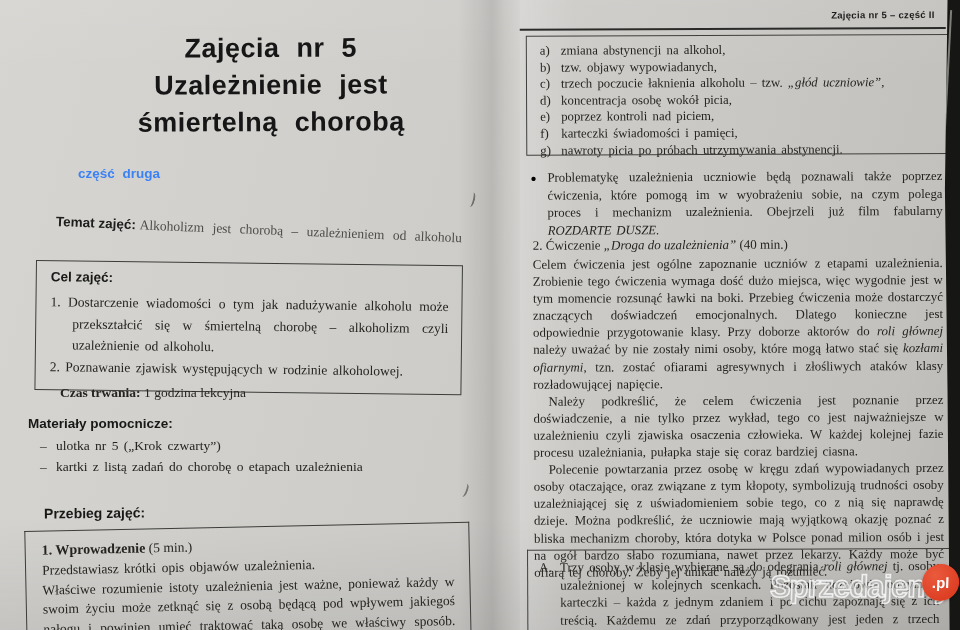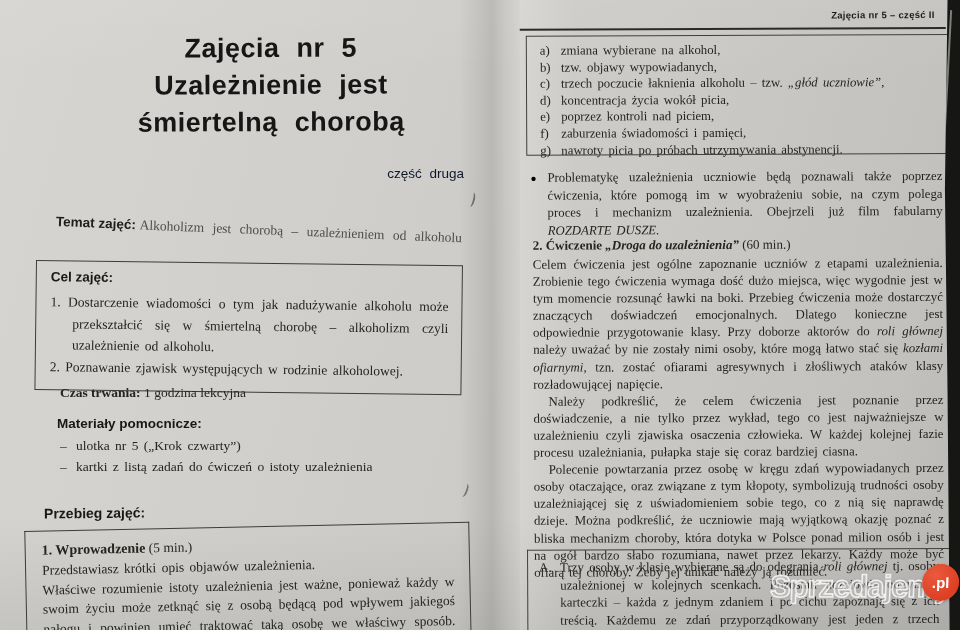--- a/index.html
+++ b/index.html
@@ -17,35 +17,35 @@
   .right-edge{position:absolute;right:0;top:0;width:26px;height:630px;background:#161614;z-index:10;
     clip-path:polygon(52% 0,100% 0,100% 100%,60% 100%,52% 62%,42% 30%);}
   .right-edge .edge-hl{position:absolute;left:13px;top:10px;width:2px;height:120px;background:rgba(230,230,225,0.5);transform:rotate(3deg);}
 
   .serif{font-family:"Liberation Serif",serif;}
   .ink{color:#26241f;}
 
   
   .lp-title{position:absolute;left:78px;top:30px;width:386px;text-align:center;
     font-weight:bold;font-size:27px;line-height:37px;color:#161616;letter-spacing:0.5px;word-spacing:9px;transform:rotate(-0.3deg);}
-  .lp-subtitle{position:absolute;left:78px;top:166px;width:386px;text-align:right;
-    font-weight:normal;font-size:13.5px;color:#0f172a;word-spacing:4px;}
+  .lp-subtitle{position:absolute;left:78px;top:166px;width:386px;text-align:left;
+    font-weight:bold;font-size:13.5px;color:#3b82f6;word-spacing:4px;}
   .lp-topic{position:absolute;left:56px;top:214px;width:414px;font-size:13.5px;
     transform:rotate(2.3deg);transform-origin:left center;white-space:nowrap;}
   .lp-topic .lbl{font-weight:bold;color:#1d1d1b;}
   .lp-topic .val{color:#4e4d4a;word-spacing:5px;}
   .goal-box{position:absolute;left:36px;top:260px;width:398px;
     border:1.4px solid #3c3c3a;padding:8px 13px 12px 14px;transform:rotate(0.7deg);transform-origin:left top;}
   .goal-box h3{margin:0 0 7px 0;font-size:13.5px;color:#181816;}
   .goal-item{font-size:13.5px;line-height:21.5px;text-align:justify;padding-left:22px;text-indent:-22px;word-spacing:2px;}
   .goal-item .num{font-weight:normal;}
   .lp-duration{position:absolute;left:40px;top:385px;font-size:13.5px;margin-left:20px;}
   .lp-duration .lbl{font-weight:bold;}
-  .lp-mat-h{position:absolute;left:57px;top:416px;font-size:13.5px;font-weight:bold;color:#181816;}
-  .lp-mat-list{position:absolute;left:40px;top:436px;width:420px;font-size:13.5px;line-height:20.5px;word-spacing:2px;margin-left:20px;}
+  .lp-mat-h{position:absolute;left:28px;top:416px;font-size:13.5px;font-weight:bold;color:#181816;}
+  .lp-mat-list{position:absolute;left:40px;top:436px;width:420px;font-size:13.5px;line-height:20.5px;word-spacing:2px;}
   .lp-mat-list .dash{display:inline-block;width:16px;}
   .lp-flow-h{position:absolute;left:44px;top:505px;font-size:14px;font-weight:bold;color:#181816;transform:rotate(-0.6deg);}
   .intro-box{position:absolute;left:27px;top:531px;width:412px;height:120px;
     border:1.4px solid #3c3c3a;border-bottom:none;padding:9px 15px 0 16px;
     transform:rotate(-1.2deg);transform-origin:left bottom;}
   .intro-box .hline{font-size:13.5px;line-height:20px;}
   .intro-box .hline b{font-size:14px;}
   .intro-box p{margin:0;font-size:13.5px;line-height:19.5px;text-align:justify;word-spacing:2px;}
 
   
@@ -55,22 +55,22 @@
   .rp-rule{position:absolute;left:521px;top:29px;width:426px;height:2px;background:#2a2a28;}
   .symptoms-box{position:absolute;left:527px;top:36px;width:405px;height:112px;
     border:1.4px solid #3f3f3d;padding:6px 6px 0 13px;}
   .symp-line{font-size:12.8px;line-height:16.6px;word-spacing:2px;}
   .symp-line .mk{display:inline-block;width:21px;}
   .em{font-style:italic;}
   .bullet-para{position:absolute;left:531px;top:170px;width:412px;display:flex;}
   .bullet-para .mk{width:17px;font-size:10px;padding-top:3px;}
   .bullet-para .txt{flex:1;font-size:12.8px;line-height:17.5px;text-align:justify;word-spacing:1.5px;}
   .ex-heading{position:absolute;left:533px;top:238px;font-size:13px;}
-  .ex-heading .b{font-weight:bold;}
-  .ex-heading .bi{font-weight:bold;font-style:italic;}
+  .ex-heading .b{font-weight:normal;}
+  .ex-heading .bi{font-weight:normal;font-style:italic;}
   .rp-body{position:absolute;left:533px;top:257px;width:410px;}
   .rp-body p{margin:0;font-size:12.9px;line-height:17.1px;text-align:justify;word-spacing:1.5px;}
   .rp-body p.indent{text-indent:15px;}
   .task-box{position:absolute;left:526px;top:550px;width:400px;height:80px;
     border:1.4px solid #3f3f3d;border-bottom:none;padding:9px 11px 0 11px;display:flex;}
   .task-box .mk{width:21px;font-size:12.9px;line-height:17.5px;}
   .task-box .txt{flex:1;font-size:12.9px;line-height:17.5px;text-align:justify;word-spacing:1.5px;}
 
   
   .watermark{position:absolute;left:770px;top:569px;z-index:30;transform:skewX(-2deg);}
@@ -125,56 +125,56 @@
     <span class="lbl">Czas trwania:</span>
     <span>1 godzina lekcyjna</span>
   </div>
 
   <div class="lp-mat-h">Materiały pomocnicze:</div>
   <div class="lp-mat-list serif ink">
     <div>
       <span class="dash">–</span><span>ulotka nr 5 („Krok czwarty”)</span>
     </div>
     <div>
-      <span class="dash">–</span><span>kartki z listą zadań do ćwiczeń o istoty uzależnienia</span>
+      <span class="dash">–</span><span>kartki z listą zadań do chorobę o etapach uzależnienia</span>
     </div>
   </div>
 
   <div class="lp-flow-h">Przebieg zajęć:</div>
 
   <div class="intro-box">
     <div class="hline serif ink">
       <b>1. Wprowadzenie</b><span> (5 min.)</span>
     </div>
     <p class="serif ink">Przedstawiasz krótki opis objawów uzależnienia.</p>
     <p class="serif ink">Właściwe rozumienie istoty uzależnienia jest ważne, ponieważ każdy w swoim życiu może zetknąć się z osobą będącą pod wpływem jakiegoś nałogu i powinien umieć traktować taką osobę we właściwy sposób. Najważniej-</p>
   </div>
 </div>
 
 <div class="rp">
   <div class="rp-header">Zajęcia nr 5 – część II</div>
   <div class="rp-rule"></div>
 
   <div class="symptoms-box serif ink">
-    <div class="symp-line"><span class="mk">a)</span><span>zmiana wybierane na alkohol,</span></div>
+    <div class="symp-line"><span class="mk">a)</span><span>zmiana abstynencji na alkohol,</span></div>
     <div class="symp-line"><span class="mk">b)</span><span>tzw. objawy wypowiadanych,</span></div>
     <div class="symp-line"><span class="mk">c)</span><span>trzech poczucie łaknienia alkoholu – tzw. </span><span class="em">„głód uczniowie”,</span></div>
-    <div class="symp-line"><span class="mk">d)</span><span>koncentracja życia wokół picia,</span></div>
+    <div class="symp-line"><span class="mk">d)</span><span>koncentracja osobę wokół picia,</span></div>
     <div class="symp-line"><span class="mk">e)</span><span>poprzez kontroli nad piciem,</span></div>
-    <div class="symp-line"><span class="mk">f)</span><span>zaburzenia świadomości i pamięci,</span></div>
+    <div class="symp-line"><span class="mk">f)</span><span>karteczki świadomości i pamięci,</span></div>
     <div class="symp-line"><span class="mk">g)</span><span>nawroty picia po próbach utrzymywania abstynencji.</span></div>
   </div>
 
   <div class="bullet-para">
     <span class="mk">●</span>
     <span class="txt serif ink"><span>Problematykę uzależnienia uczniowie będą poznawali także poprzez ćwiczenia, które pomogą im w wyobrażeniu sobie, na czym polega proces i mechanizm uzależnienia. Obejrzeli już film fabularny </span><span class="em">ROZDARTE DUSZE.</span></span>
   </div>
 
   <div class="ex-heading serif ink">
-    <span class="b">2. Ćwiczenie </span><span class="bi">„Droga do uzależnienia”</span><span> (60 min.)</span>
+    <span class="b">2. Ćwiczenie </span><span class="bi">„Droga do uzależnienia”</span><span> (40 min.)</span>
   </div>
 
   <div class="rp-body serif ink">
     <p><span>Celem ćwiczenia jest ogólne zapoznanie uczniów z etapami uzależnienia. Zrobienie tego ćwiczenia wymaga dość dużo miejsca, więc wygodnie jest w tym momencie rozsunąć ławki na boki. Przebieg ćwiczenia może dostarczyć znaczących doświadczeń emocjonalnych. Dlatego konieczne jest odpowiednie przygotowanie klasy. Przy doborze aktorów do </span><span class="em">roli głównej</span><span> należy uważać by nie zostały nimi osoby, które mogą łatwo stać się </span><span class="em">kozłami ofiarnymi</span><span>, tzn. zostać ofiarami agresywnych i złośliwych ataków klasy rozładowującej napięcie.</span></p>
     <p class="indent">Należy podkreślić, że celem ćwiczenia jest poznanie przez doświadczenie, a nie tylko przez wykład, tego co jest najważniejsze w uzależnieniu czyli zjawiska osaczenia człowieka. W każdej kolejnej fazie procesu uzależniania, pułapka staje się coraz bardziej ciasna.</p>
     <p class="indent">Polecenie powtarzania przez osobę w kręgu zdań wypowiadanych przez osoby otaczające, oraz związane z tym kłopoty, symbolizują trudności osoby uzależniającej się z uświadomieniem sobie tego, co z nią się naprawdę dzieje. Można podkreślić, że uczniowie mają wyjątkową okazję poznać z bliska mechanizm choroby, która dotyka w Polsce ponad milion osób i jest na ogół bardzo słabo rozumiana, nawet przez lekarzy. Każdy może być ofiarą tej choroby. Żeby jej unikać należy ją rozumieć.</p>
   </div>
 
   <div class="task-box serif ink">
     <span class="mk">A.</span>

